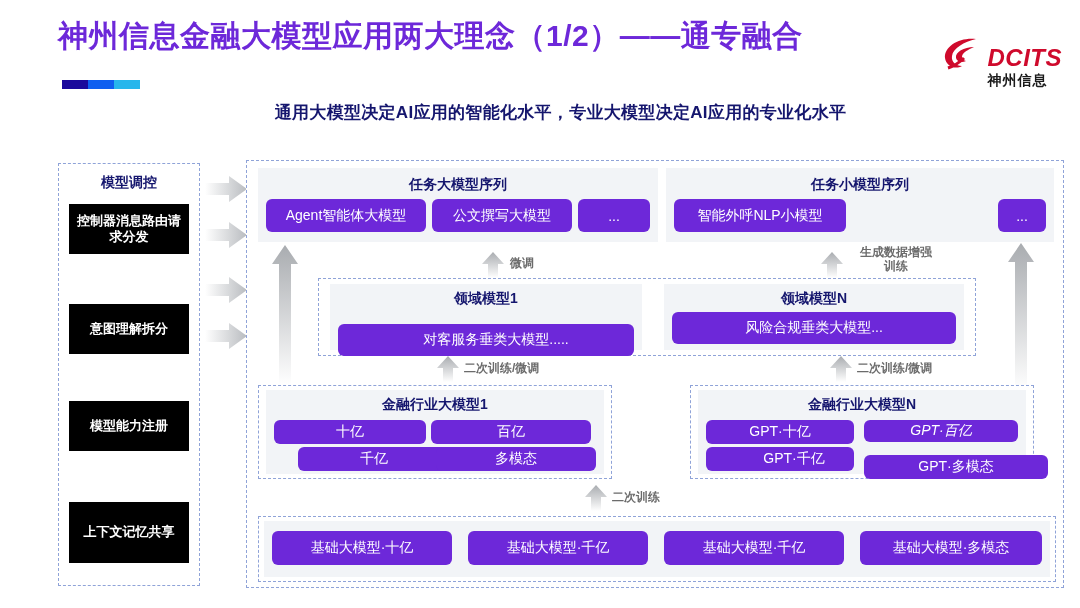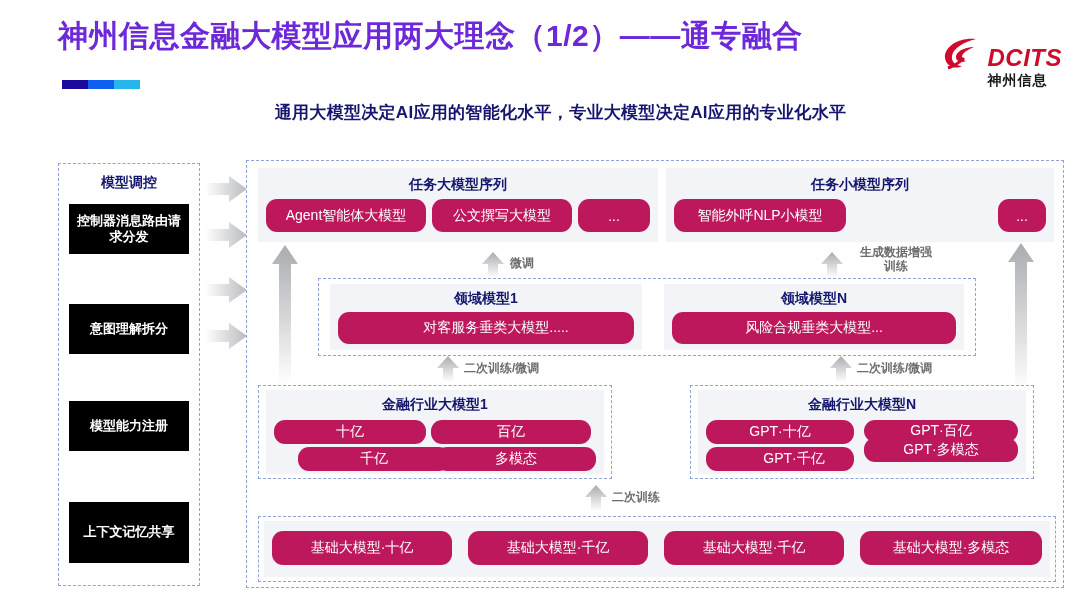--- a/index.html
+++ b/index.html
@@ -35,23 +35,23 @@
   }
 
   
   .dashed { border: 1px dashed #8fa3d8; background: #fff; position: absolute; }
   .panel  { position: absolute; background: #f2f4f7; }
   .grp-title {
     position: absolute; width: 100%; text-align: center;
     font-size: 14px; font-weight: bold; color: #15166e;
   }
   .bbox {
-    position: absolute; background: #be185d; color: #fff;
+    position: absolute; background: #6d28d9; color: #fff;
     display: flex; align-items: center; justify-content: center;
-    font-size: 14px; white-space: nowrap; border-radius: 11px;
+    font-size: 14px; white-space: nowrap; border-radius: 6px;
   }
 
   
   #ctrl-panel { left: 58px; top: 163px; width: 142px; height: 423px; }
   #ctrl-title { top: 10px; }
   .ctrl-btn {
     position: absolute; left: 10px; width: 120px;
     background: #000000; color: #fff; font-size: 13px; font-weight: bold;
     display: flex; align-items: center; justify-content: center; text-align: center;
     line-height: 1.25; padding: 2px 4px;
@@ -195,21 +195,21 @@
       </svg>
   </div>
   <div class="alabel ctr" style="left:848px;top:246px;width:96px;">
     <span>生成数据增强</span><br>
     <span>训练</span>
   </div>
 
   <div class="dashed" id="domain-box"></div>
   <div class="panel" id="dom1">
     <div class="grp-title" style="top:6px;">领域模型1</div>
-    <div class="bbox" style="left:8px;top:28px;width:296px;height:32px;padding-left:20px;">对客服务垂类大模型.....</div>
+    <div class="bbox" style="left:8px;top:40px;width:296px;height:32px;padding-left:20px;">对客服务垂类大模型.....</div>
   </div>
   <div class="panel" id="dom2">
     <div class="grp-title" style="top:6px;">领域模型N</div>
     <div class="bbox" style="left:8px;top:28px;width:284px;height:32px;">风险合规垂类大模型...</div>
   </div>
 
   <div class="arrow-u" style="left:437px;top:356px;">
     <svg width="22" height="26" viewBox="0 0 22 26">
         <path d="M11 0 L22 12 H16 V26 H6 V12 H0 Z" fill="url(#gu1)"></path>
       </svg>
@@ -228,23 +228,23 @@
     <div class="grp-title" style="top:6px;">金融行业大模型1</div>
     <div class="bbox" style="left:8px;top:30px;width:152px;height:24px;">十亿</div>
     <div class="bbox" style="left:165px;top:30px;width:160px;height:24px;">百亿</div>
     <div class="bbox" style="left:8px;top:57px;width:152px;height:24px;margin-left:24px;">千亿</div>
     <div class="bbox" style="left:170px;top:57px;width:160px;height:24px;">多模态</div>
   </div>
   <div class="dashed" id="ind-box2"></div>
   <div class="panel" id="ind2">
     <div class="grp-title" style="top:6px;">金融行业大模型N</div>
     <div class="bbox" style="left:8px;top:30px;width:148px;height:24px;">GPT·十亿</div>
-    <div class="bbox" style="left:166px;top:30px;width:154px;height:22px;">GPT·百亿</div>
+    <div class="bbox" style="left:166px;top:30px;width:154px;height:22px;font-style:italic;">GPT·百亿</div>
     <div class="bbox" style="left:8px;top:57px;width:148px;height:24px;padding-left:28px;">GPT·千亿</div>
-    <div class="bbox" style="left:166px;top:48px;width:154px;height:24px;">GPT·多模态</div>
+    <div class="bbox" style="left:166px;top:65px;width:184px;height:24px;">GPT·多模态</div>
   </div>
 
   <div class="arrow-u" style="left:585px;top:485px;">
     <svg width="22" height="26" viewBox="0 0 22 26">
         <path d="M11 0 L22 12 H16 V26 H6 V12 H0 Z" fill="url(#gu1)"></path>
       </svg>
   </div>
   <div class="alabel" style="left:612px;top:491px;">二次训练</div>
 
   <div class="dashed" id="base-box"></div>

